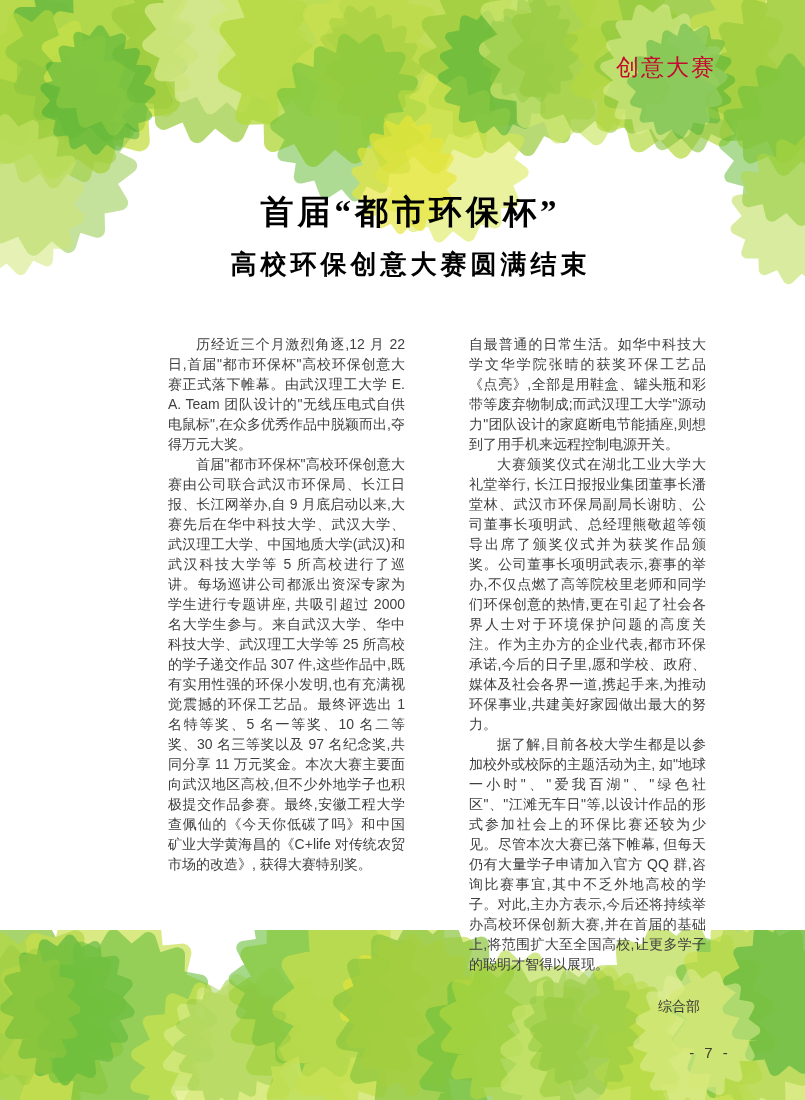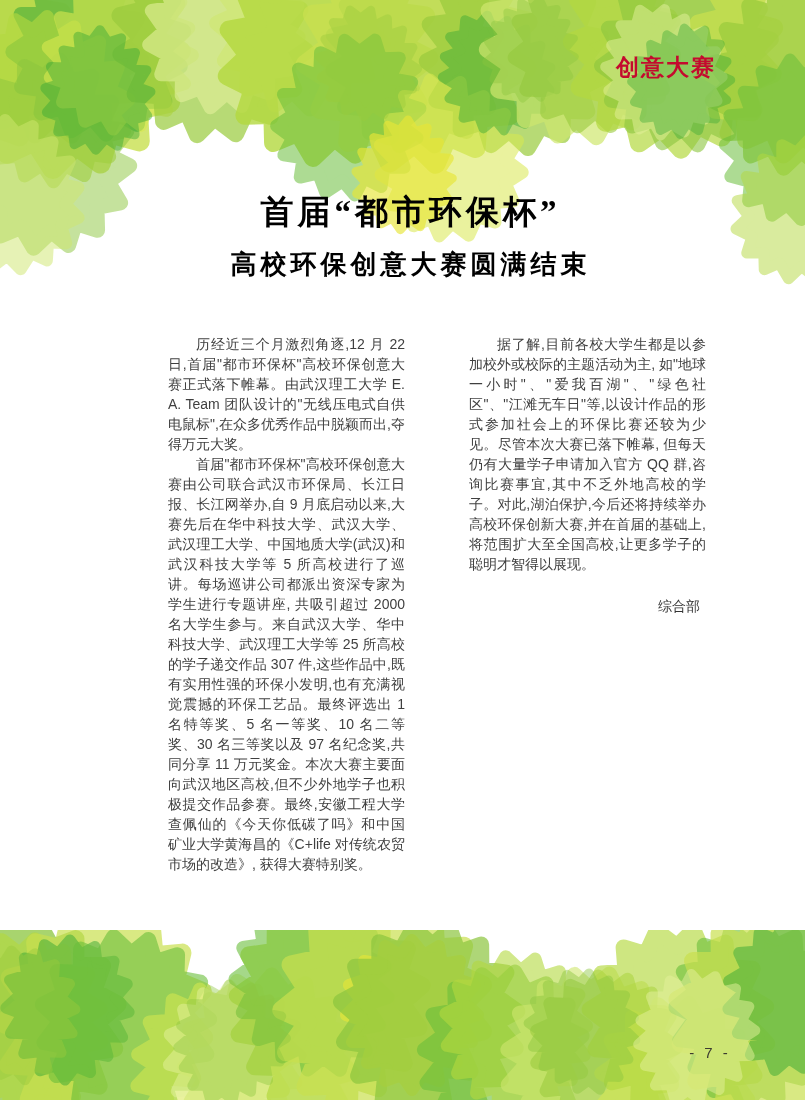--- a/index.html
+++ b/index.html
@@ -8,21 +8,21 @@
     background:#ffffff; overflow:hidden;
     font-family:"Liberation Sans","DejaVu Sans",sans-serif;
   }
   svg.deco { position:absolute; left:0; pointer-events:none; }
   .deco-top { top:0; width:805px; height:300px; }
   .deco-bottom { bottom:0; width:805px; height:170px; }
 
   .corner-label {
     position:absolute; top:52px; left:616px; z-index:4;
     font-family:"Liberation Serif","DejaVu Serif",serif;
-    font-weight:bold; font-size:23px; letter-spacing:2px;
+    font-weight:normal; font-size:23px; letter-spacing:2px;
     color:#c40a2e;
   }
 
   .title {
     position:absolute; top:190px; left:0; width:805px; z-index:3;
     margin:0; text-align:center; color:#000;
     font-family:"Liberation Serif","DejaVu Serif",serif;
     padding-left:8px;
   }
   .title .t1 { display:block; font-size:33px; font-weight:900; letter-spacing:4px; }
@@ -100,21 +100,23 @@
     <span class="t1">首届“都市环保杯”</span>
     <span class="t2">高校环保创意大赛圆满结束</span>
   </h1>
 
   <div class="columns">
     <div class="col">
       <p class="indent">历经近三个月激烈角逐,12 月 22 日,首届"都市环保杯"高校环保创意大赛正式落下帷幕。由武汉理工大学 E. A. Team 团队设计的"无线压电式自供电鼠标",在众多优秀作品中脱颖而出,夺得万元大奖。</p>
       <p class="indent">首届"都市环保杯"高校环保创意大赛由公司联合武汉市环保局、长江日报、长江网举办,自 9 月底启动以来,大赛先后在华中科技大学、武汉大学、武汉理工大学、中国地质大学(武汉)和武汉科技大学等 5 所高校进行了巡讲。每场巡讲公司都派出资深专家为学生进行专题讲座, 共吸引超过 2000 名大学生参与。来自武汉大学、华中科技大学、武汉理工大学等 25 所高校的学子递交作品 307 件,这些作品中,既有实用性强的环保小发明,也有充满视觉震撼的环保工艺品。最终评选出 1 名特等奖、5 名一等奖、10 名二等奖、30 名三等奖以及 97 名纪念奖,共同分享 11 万元奖金。本次大赛主要面向武汉地区高校,但不少外地学子也积极提交作品参赛。最终,安徽工程大学查佩仙的《今天你低碳了吗》和中国矿业大学黄海昌的《C+life 对传统农贸市场的改造》, 获得大赛特别奖。</p>
     </div>
     <div class="col">
-      <p class="indent">据了解,目前各校大学生都是以参加校外或校际的主题活动为主, 如"地球一小时"、"爱我百湖"、"绿色社区"、"江滩无车日"等,以设计作品的形式参加社会上的环保比赛还较为少见。尽管本次大赛已落下帷幕, 但每天仍有大量学子申请加入官方 QQ 群,咨询比赛事宜,其中不乏外地高校的学子。对此,湖泊保护,今后还将持续举办高校环保创新大赛,并在首届的基础上,将范围扩大至全国高校,让更多学子的聪明才智得以展现。</p>
+      <p>自最普通的日常生活。如华中科技大学文华学院张晴的获奖环保工艺品《点亮》,全部是用鞋盒、罐头瓶和彩带等废弃物制成;而武汉理工大学"源动力"团队设计的家庭断电节能插座,则想到了用手机来远程控制电源开关。</p>
+      <p class="indent">大赛颁奖仪式在湖北工业大学大礼堂举行, 长江日报报业集团董事长潘堂林、武汉市环保局副局长谢昉、公司董事长项明武、总经理熊敬超等领导出席了颁奖仪式并为获奖作品颁奖。公司董事长项明武表示,赛事的举办,不仅点燃了高等院校里老师和同学们环保创意的热情,更在引起了社会各界人士对于环境保护问题的高度关注。作为主办方的企业代表,都市环保承诺,今后的日子里,愿和学校、政府、媒体及社会各界一道,携起手来,为推动环保事业,共建美好家园做出最大的努力。</p>
+      <p class="indent">据了解,目前各校大学生都是以参加校外或校际的主题活动为主, 如"地球一小时"、"爱我百湖"、"绿色社区"、"江滩无车日"等,以设计作品的形式参加社会上的环保比赛还较为少见。尽管本次大赛已落下帷幕, 但每天仍有大量学子申请加入官方 QQ 群,咨询比赛事宜,其中不乏外地高校的学子。对此,主办方表示,今后还将持续举办高校环保创新大赛,并在首届的基础上,将范围扩大至全国高校,让更多学子的聪明才智得以展现。</p>
       <p class="signature">综合部</p>
     </div>
   </div>
 
   <div class="page-number">- 7 -</div>
 
   <svg class="deco deco-bottom" viewBox="0 0 805 170" aria-hidden="true">
     <g>
       <use href="#oakleaf" transform="translate(0,210) rotate(10) scale(2.2,-2.2)" fill="#8cc63e" stroke="#8cc63e" opacity="0.75"></use>
       <use href="#oakleaf" transform="translate(45,185) rotate(-14) scale(1.8,-1.8)" fill="#b4d93f" stroke="#b4d93f" opacity="0.65"></use>

